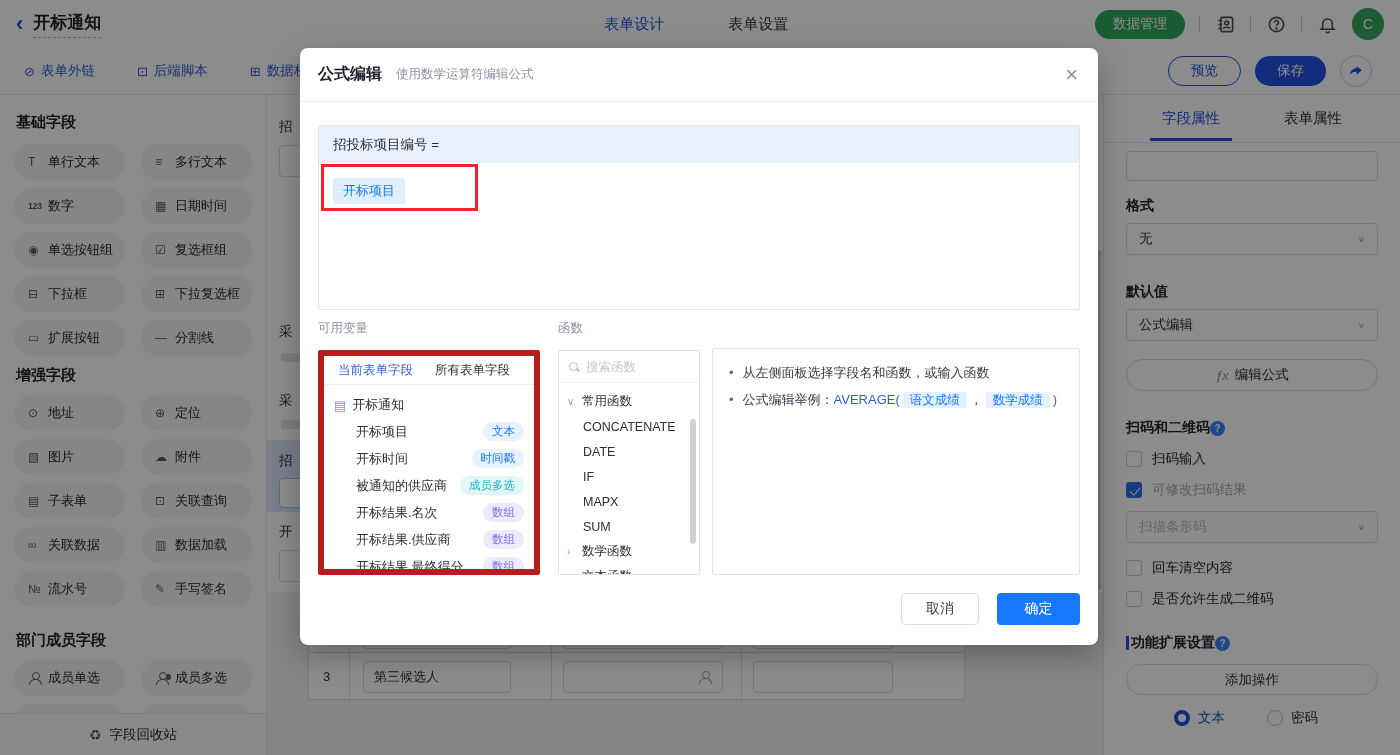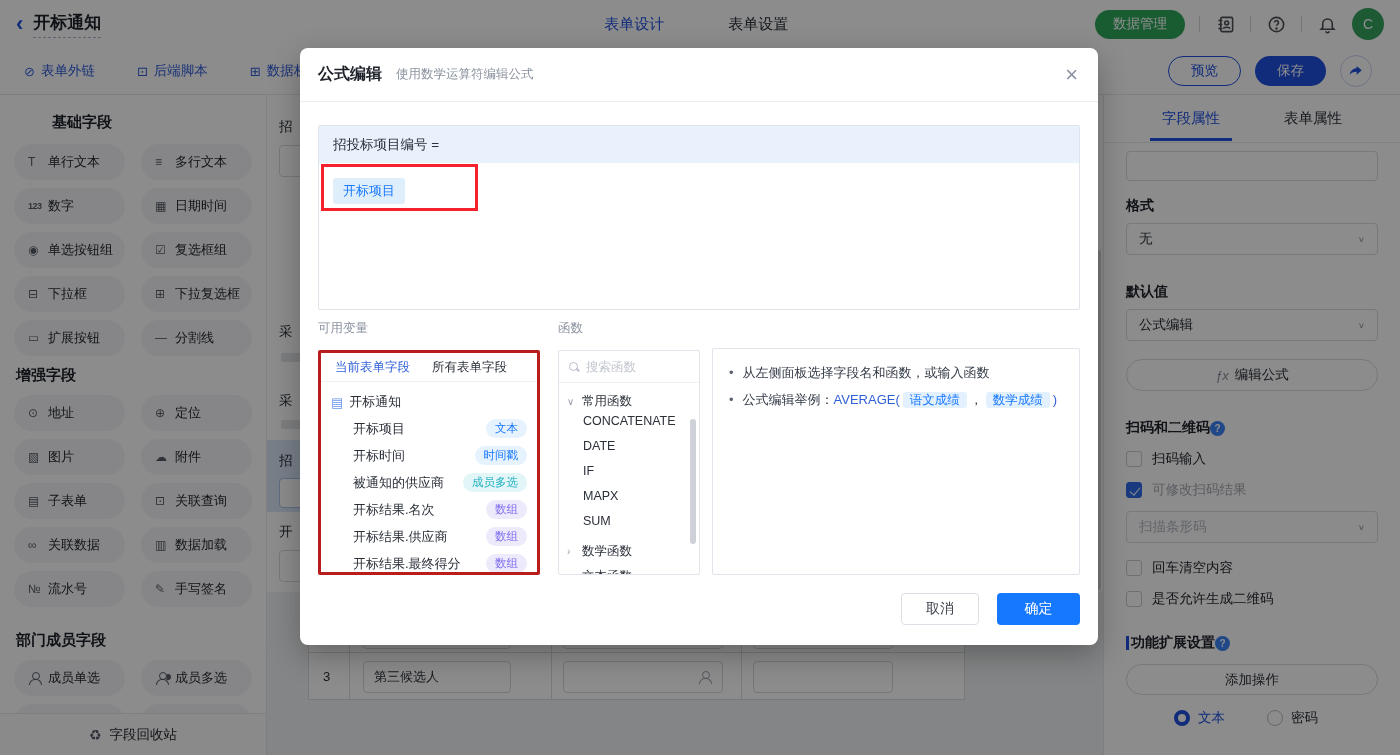--- a/index.html
+++ b/index.html
@@ -95,21 +95,21 @@
   .modal { position:absolute; left:300px; top:48px; width:798px; height:597px; background:#fff; border-radius:8px; box-shadow:0 10px 30px rgba(0,0,0,0.28); z-index:20; }
   .m-head { height:54px; display:flex; align-items:center; padding:0 18px; border-bottom:1px solid #ebedf1; }
   .m-title { font-size:16px; font-weight:700; color:#1d2129; }
   .m-sub { font-size:12.5px; color:#8a919f; margin-left:14px; }
   .m-close { margin-left:auto; font-size:22px; color:#8a919f; cursor:pointer; line-height:1; padding:0 2px; }
   .f-box { position:absolute; left:18px; right:18px; top:77px; height:185px; border:1px solid #dfe3ea; border-radius:2px; background:#fff; }
   .f-bar { height:37px; background:#e8f1fc; display:flex; align-items:center; padding:0 14px; font-size:13.5px; color:#2a2f38; }
   .token { display:inline-block; margin:15px 0 0 14px; padding:4px 10px; background:#dfeefb; color:#1677ff; font-size:13px; border-radius:3px; cursor:pointer; }
   .red-box { position:absolute; left:2px; top:38px; width:157px; height:47px; border:3px solid #f5222d; pointer-events:none; }
   .m-sec-label { position:absolute; font-size:12.5px; color:#8a919f; top:272px; }
-  .var-box { position:absolute; left:18px; top:302px; width:222px; height:225px; border:3px solid #b91c1c; border-radius:2px; overflow:hidden; }
+  .var-box { position:absolute; left:18px; top:302px; width:222px; height:225px; border:6px solid #b91c1c; border-radius:2px; overflow:hidden; }
   .var-tabs { height:29px; display:flex; align-items:center; gap:22px; padding:0 14px; border-bottom:1px solid #eef0f2; }
   .vtab { font-size:12.5px; color:#2a2f38; cursor:pointer; white-space:nowrap; }
   .vtab.active { color:#2e5fd8; }
   .tree { padding:7px 10px 0 10px; }
   .troot { display:flex; align-items:center; gap:6px; height:26px; font-size:13px; color:#2a2f38; cursor:pointer; }
   .docico { color:#6a97ef; font-size:13px; }
   .titem { display:flex; align-items:center; height:27px; padding-left:22px; font-size:13px; color:#2a2f38; cursor:pointer; }
   .type-pill { margin-left:auto; font-size:11.5px; padding:2px 9px; border-radius:10px; white-space:nowrap; }
   .tp-blue { color:#1677ff; background:#e6f2fd; }
   .tp-cyan { color:#1fb0c0; background:#e2f6f8; }
@@ -117,21 +117,21 @@
   .fn-box { position:absolute; left:258px; top:302px; width:142px; height:225px; border:1px solid #e0e3e9; border-radius:2px; overflow:hidden; }
   .fn-search { height:32px; border-bottom:1px solid #eef0f2; display:flex; align-items:center; gap:7px; padding:0 10px; }
   .mag { position:relative; width:10px; height:10px; flex:0 0 10px; }
   .mag::before { content:""; position:absolute; top:0; left:0; width:7px; height:7px; border:1.5px solid #b9bec9; border-radius:50%; }
   .mag::after { content:""; position:absolute; left:7px; top:7px; width:4px; height:1.5px; background:#b9bec9; transform:rotate(45deg); }
   .fn-search input { border:none; outline:none; width:100%; font-size:12.5px; color:#2a2f38; font-family:inherit; }
   .fn-search input::placeholder { color:#c2c6cf; }
   .fn-list { padding:6px 8px 0 8px; position:relative; }
   .fgroup { display:flex; align-items:center; gap:5px; height:25px; font-size:12.5px; color:#2a2f38; cursor:pointer; }
   .caret { font-size:10px; color:#989da7; width:10px; }
-  .fitem { height:25px; display:flex; padding-left:16px; font-size:12.5px; color:#2a2f38; cursor:pointer; }
+  .fitem { height:25px; display:flex; align-items:center; padding-left:16px; font-size:12.5px; color:#2a2f38; cursor:pointer; }
   .fn-thumb { position:absolute; right:3px; top:68px; width:6px; height:125px; background:#ced1d7; border-radius:3px; }
   .tips-box { position:absolute; left:412px; top:300px; width:368px; height:227px; border:1px solid #e0e3e9; border-radius:2px; padding:13px 16px; }
   .tip-line { display:flex; gap:9px; font-size:13px; color:#333a47; line-height:1.65; margin-bottom:6px; }
   .tip-line .dot { color:#5c6270; }
   .ex-fn { color:#2e5fd8; }
   .ex-tag { background:#e3f0fd; color:#1677ff; padding:1px 7px; border-radius:3px; font-size:12.5px; margin:0 3px; }
   .m-footer { position:absolute; right:18px; bottom:20px; display:flex; gap:18px; }
   .btn-cancel { width:78px; height:32px; border:1px solid #dcdfe5; border-radius:4px; background:#fff; font-size:14px; color:#3a3f49; display:flex; align-items:center; justify-content:center; cursor:pointer; }
   .btn-ok { width:83px; height:32px; border-radius:4px; background:#1677ff; color:#fff; font-size:14px; display:flex; align-items:center; justify-content:center; cursor:pointer; }
 </style>
@@ -195,21 +195,21 @@
       <div class="btn-save">保存</div>
       <div class="btn-share">
         <svg width="16" height="16" viewBox="0 0 24 24" fill="#2050df">
             <path d="M13 4.5l7.5 6.5-7.5 6.5v-4.2c-5 0-8.2 1.6-10.5 4.7.9-5.9 4.4-9.6 10.5-10.4V4.5z"></path>
           </svg>
       </div>
     </div>
   </div>
 
   <div class="leftbar">
-    <div class="sec-title" style="margin-top:2px;margin-left:36px;">基础字段</div>
+    <div class="sec-title" style="margin-top:2px;">基础字段</div>
     <div class="pill-grid">
       <div class="fpill">
           <span class="g">T</span>
           <span>单行文本</span>
         </div>
       <div class="fpill">
           <span class="g">≡</span>
           <span>多行文本</span>
         </div>
       <div class="fpill">

